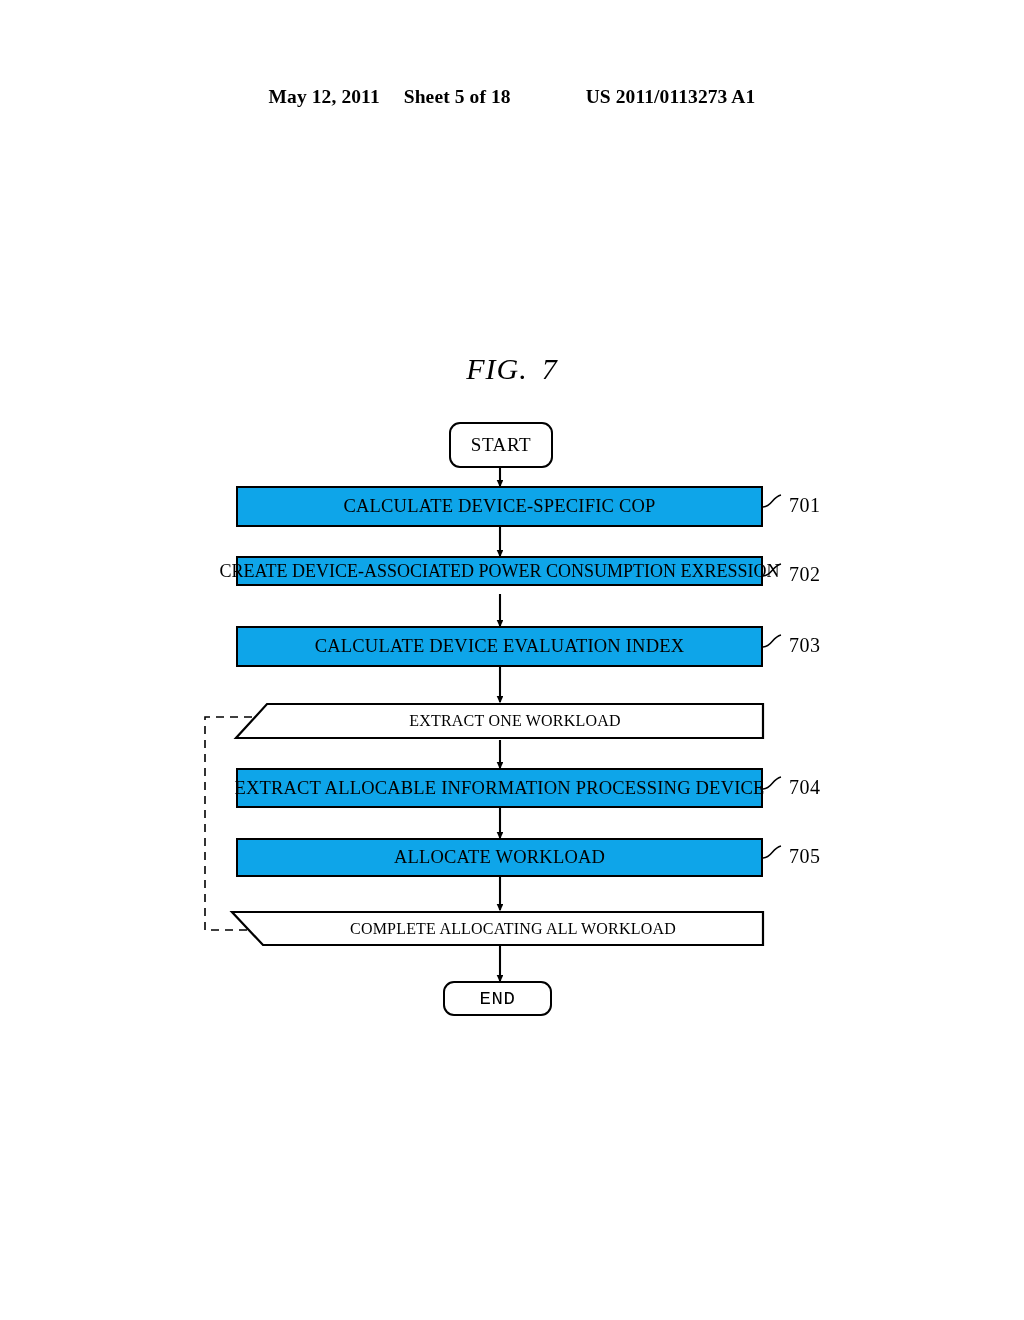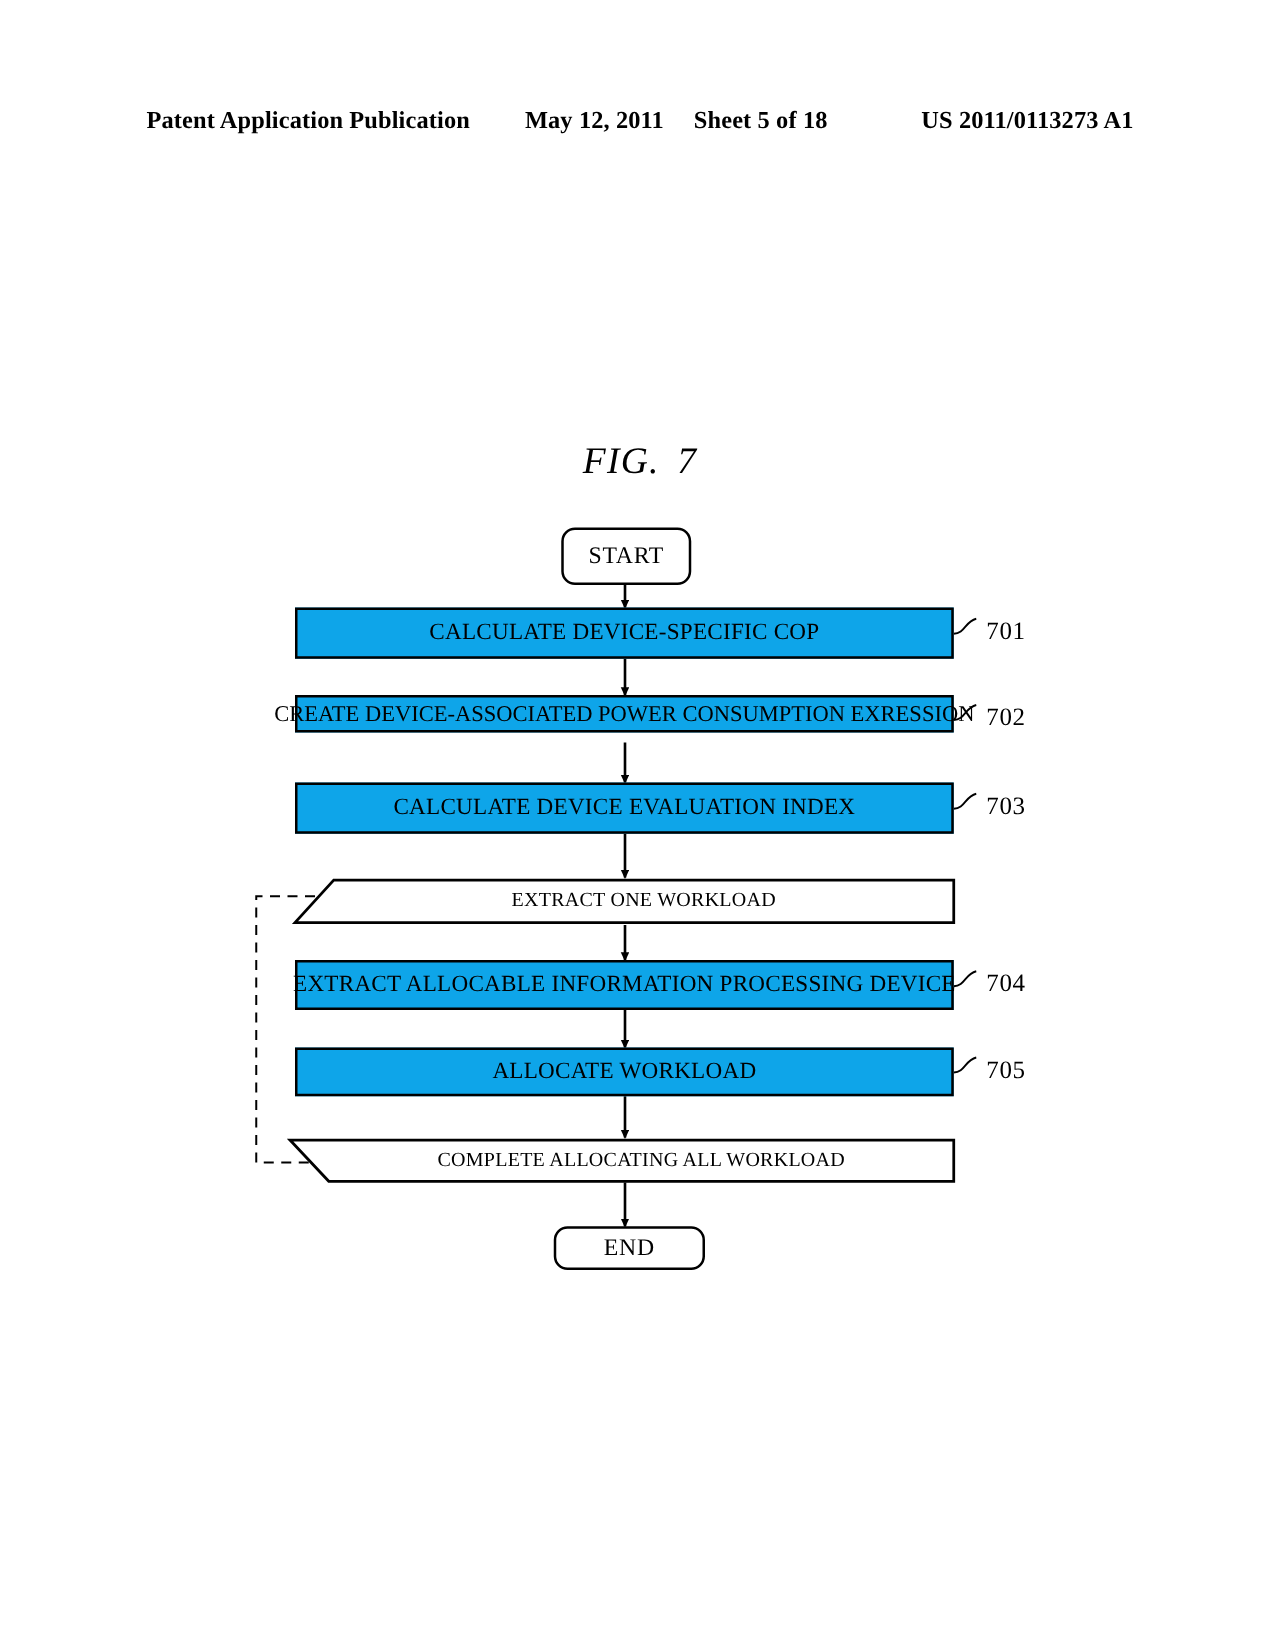--- a/index.html
+++ b/index.html
@@ -105,21 +105,20 @@
     position: absolute;
     font-size: 20px;
     letter-spacing: 0.5px;
     margin-top: 10px;
   }
 </style>
 </head>
 <body>
 
 <div class="page-header">
-  <span class="hdr-pub">Patent Application Publication</span>
   <span class="hdr-date">May 12, 2011</span>
   <span class="hdr-sheet">Sheet 5 of 18</span>
   <span class="hdr-patno">US 2011/0113273 A1</span>
 </div>
 
 <div class="fig-title">
   <span>FIG.</span><span class="fignum">7</span>
 </div>
 
 <svg id="flowchart" viewBox="0 0 1024 1320">
@@ -183,21 +182,21 @@
 </div>
 
 <div class="process" style="left:236px; top:838px; width:527px; height:39px;">
   <span>ALLOCATE WORKLOAD</span>
 </div>
 
 <div class="trap-label" style="left:263px; top:912px; width:500px; height:33px;">
   <span>COMPLETE ALLOCATING ALL WORKLOAD</span>
 </div>
 
-<div class="terminator" style="left:443px; top:981px; width:121px; height:35px;">
+<div class="terminator" style="left:443px; top:981px; width:109px; height:35px;font-family:Liberation Mono, monospace;">
   <span>END</span>
 </div>
 
 <div class="refnum" style="left:789px; top:484px;">701</div>
 <div class="refnum" style="left:789px; top:553px;">702</div>
 <div class="refnum" style="left:789px; top:624px;">703</div>
 <div class="refnum" style="left:789px; top:766px;">704</div>
 <div class="refnum" style="left:789px; top:835px;">705</div>
 
 </body></html>

